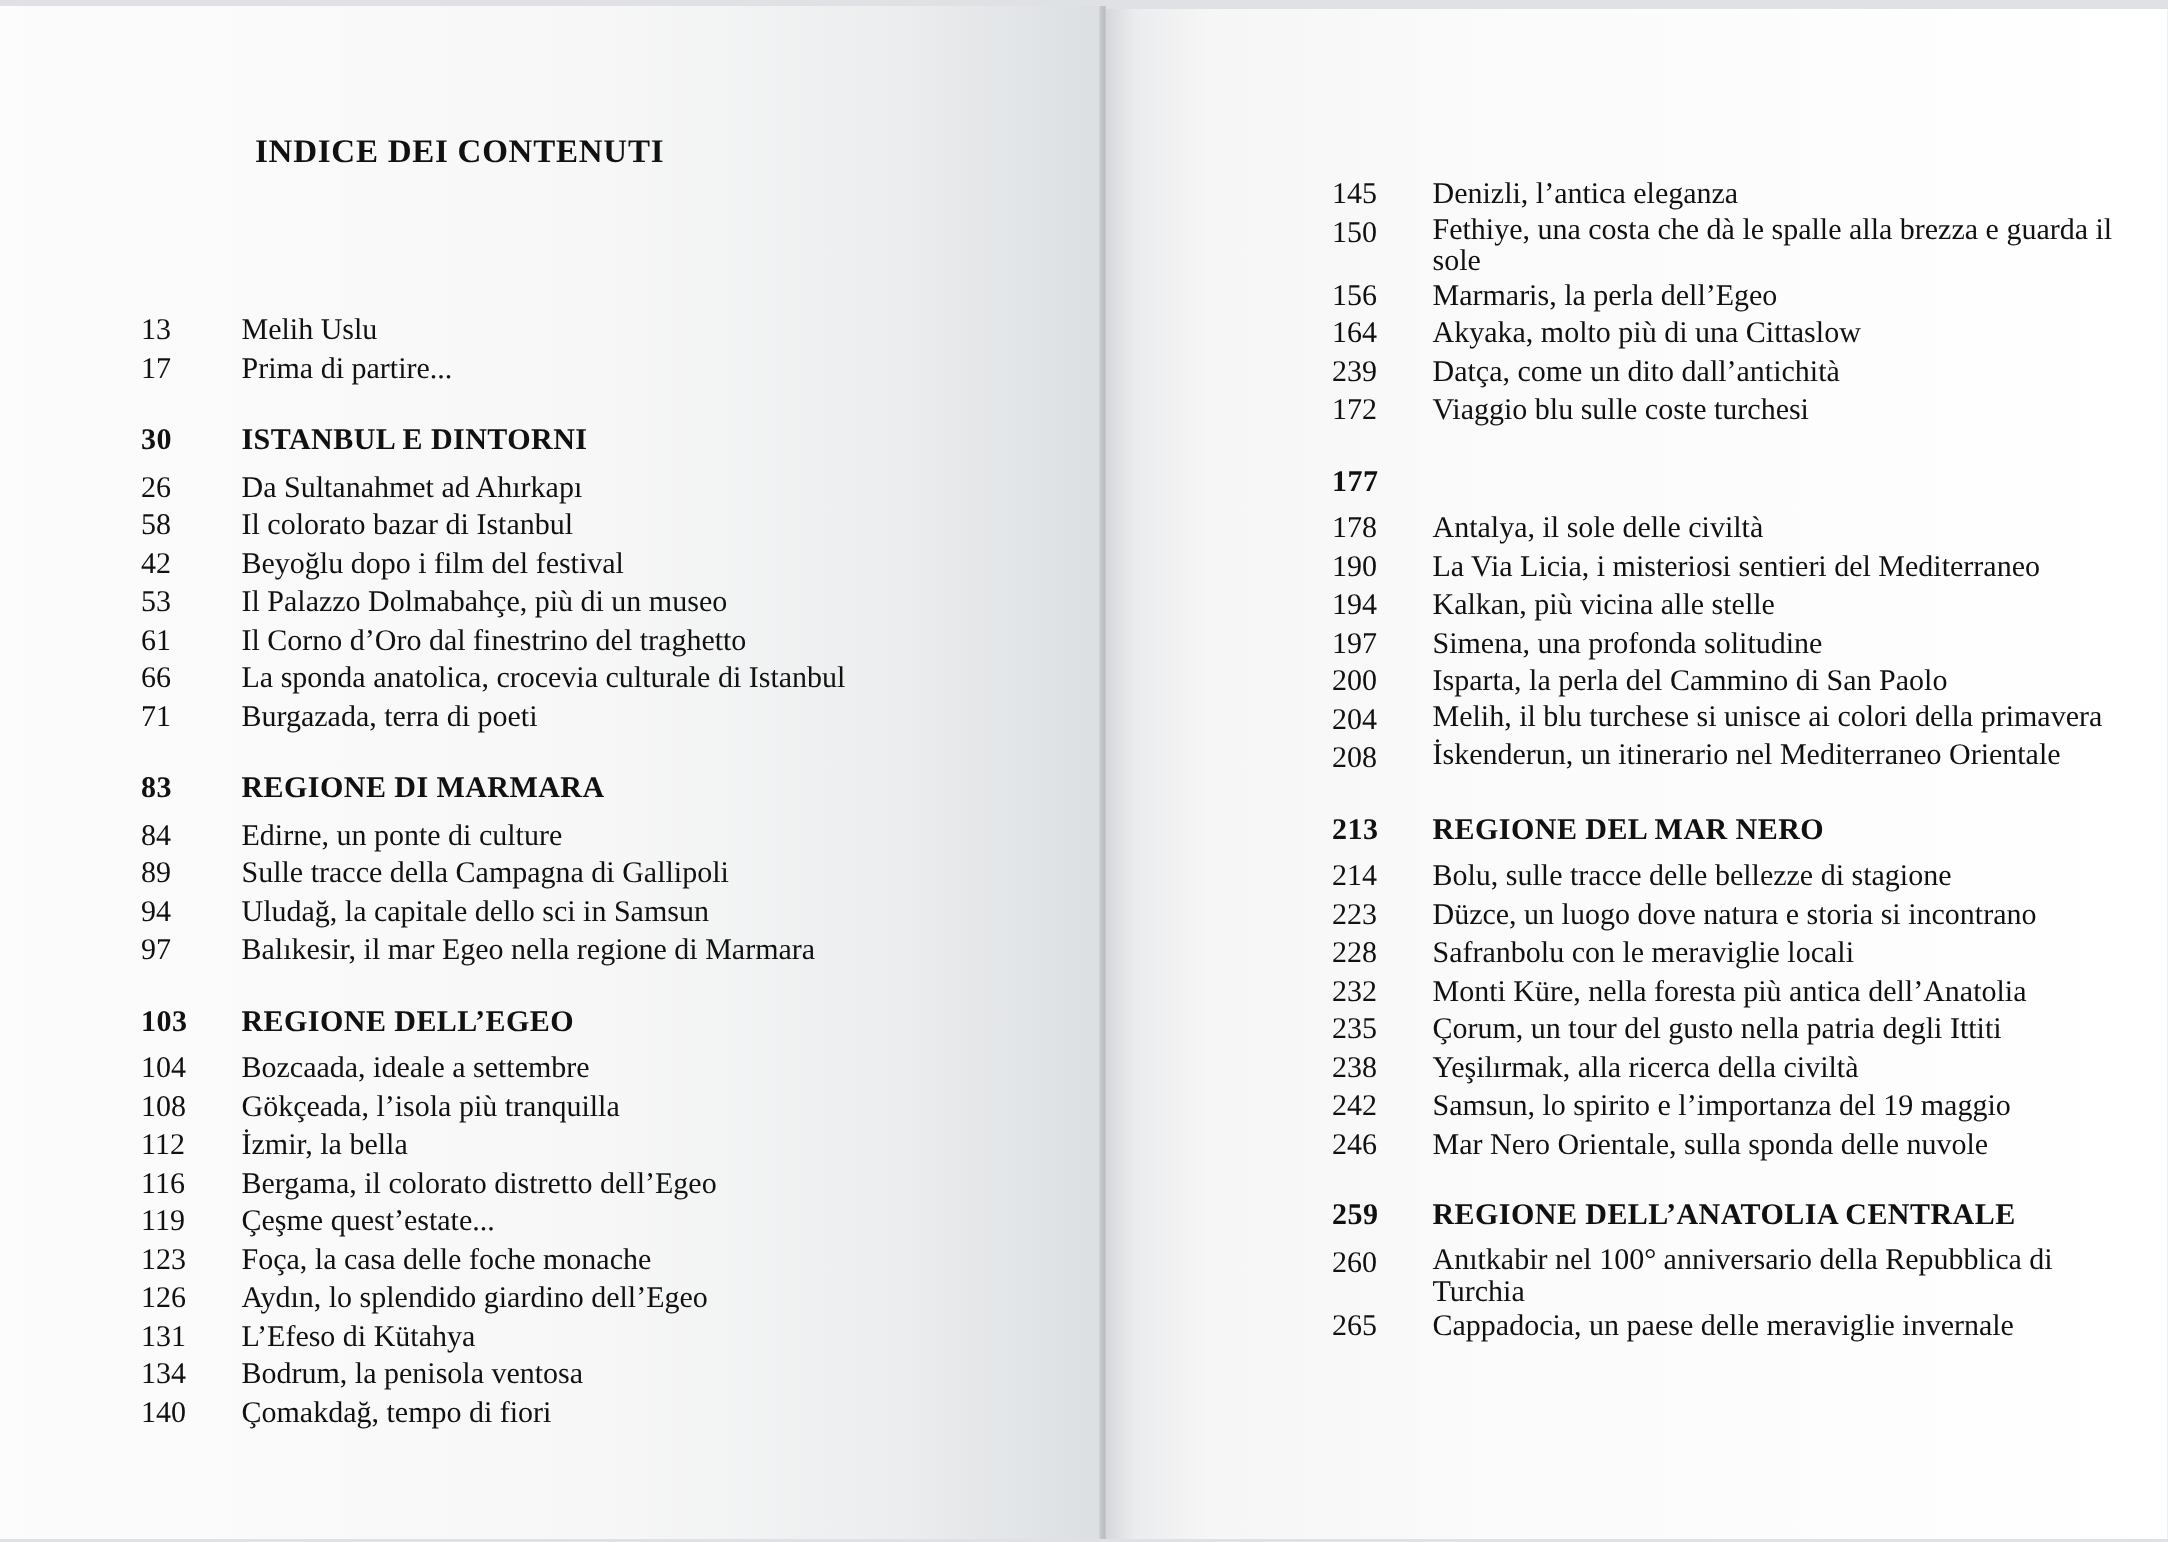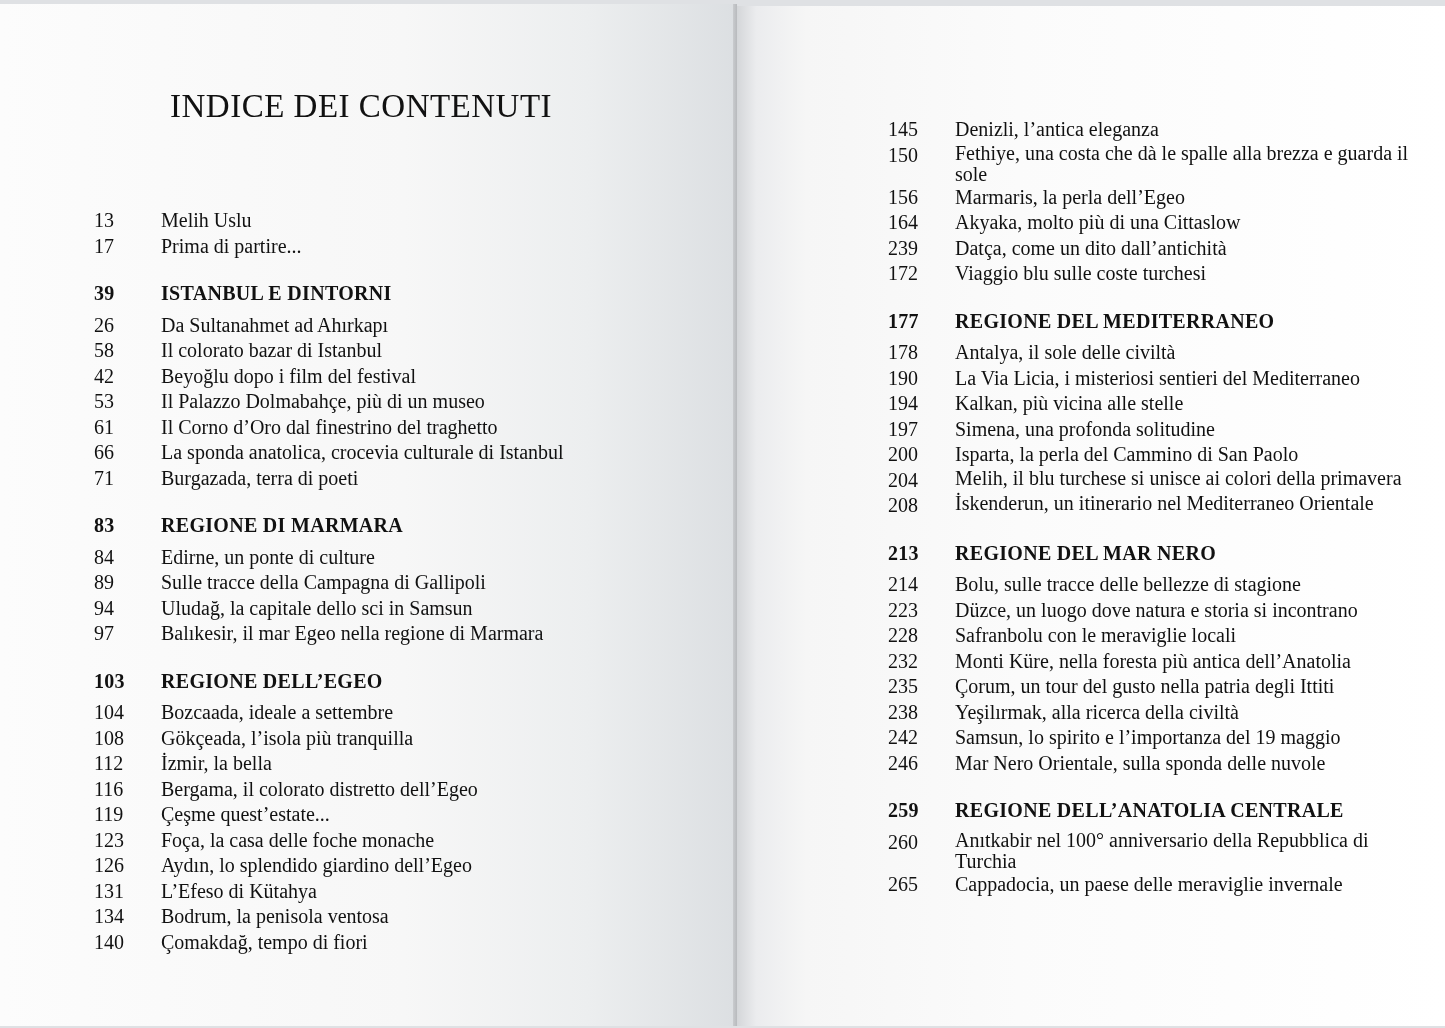--- a/index.html
+++ b/index.html
@@ -18,21 +18,21 @@
     .page-right {
       position: absolute; left: 735px; top: 6px; width: 710px; height: 1020px;
       background: linear-gradient(to right, #d2d4d7 0%, #ebecee 3%, #f6f6f6 10%, #fbfbfb 40%, #ffffff 100%);
     }
     .spine-shadow {
       position: absolute; left: 733px; top: 4px; width: 4px; height: 1022px;
       background: linear-gradient(to right, #c9cbce, #b8babd);
     }
     .toc-title {
       position: absolute; left: 170px; top: 88px;
-      font-size: 33px; font-weight: normal; letter-spacing: 0.5px;
+      font-size: 22px; font-weight: bold; letter-spacing: 0.5px;
       white-space: nowrap;
     }
     .col { position: absolute; }
     .col-left { left: 94px; top: 172px; width: 560px; margin-top: 36px; }
     .col-right { left: 888px; top: 90px; width: 540px; margin-top: 27px; }
     .entry { display: flex; font-size: 20px; line-height: 25.5px; }
     .entry .num { width: 67px; flex: none; }
     .entry .ttl { flex: 1; }
     .entry.wrap .ttl { line-height: 21px; }
     .entry.section { font-weight: bold; font-size: 20px; letter-spacing: 0.3px; }
@@ -53,21 +53,21 @@
       <div class="entry">
         <span class="num">13</span>
         <span class="ttl">Melih Uslu</span>
       </div>
       <div class="entry">
         <span class="num">17</span>
         <span class="ttl">Prima di partire...</span>
       </div>
       <div class="gap-big"></div>
       <div class="entry section">
-        <span class="num">39</span>
+        <span class="num">30</span>
         <span class="ttl">ISTANBUL E DINTORNI</span>
       </div>
       <div class="gap-sm"></div>
       <div class="entry">
         <span class="num">26</span>
         <span class="ttl">Da Sultanahmet ad Ahırkapı</span>
       </div>
       <div class="entry">
         <span class="num">58</span>
         <span class="ttl">Il colorato bazar di Istanbul</span>
@@ -182,21 +182,20 @@
         <span class="num">239</span>
         <span class="ttl">Datça, come un dito dall’antichità</span>
       </div>
       <div class="entry">
         <span class="num">172</span>
         <span class="ttl">Viaggio blu sulle coste turchesi</span>
       </div>
       <div class="gap-big"></div>
       <div class="entry section">
         <span class="num">177</span>
-        <span class="ttl">REGIONE DEL MEDITERRANEO</span>
       </div>
       <div class="gap-sm"></div>
       <div class="entry">
         <span class="num">178</span>
         <span class="ttl">Antalya, il sole delle civiltà</span>
       </div>
       <div class="entry">
         <span class="num">190</span>
         <span class="ttl">La Via Licia, i misteriosi sentieri del Mediterraneo</span>
       </div>

